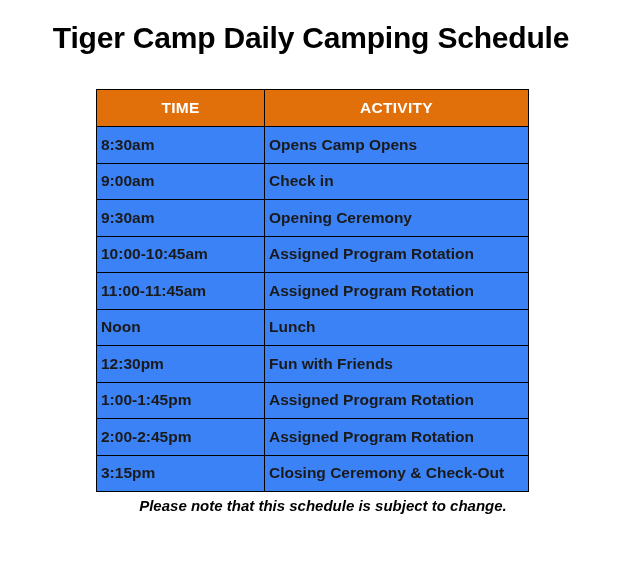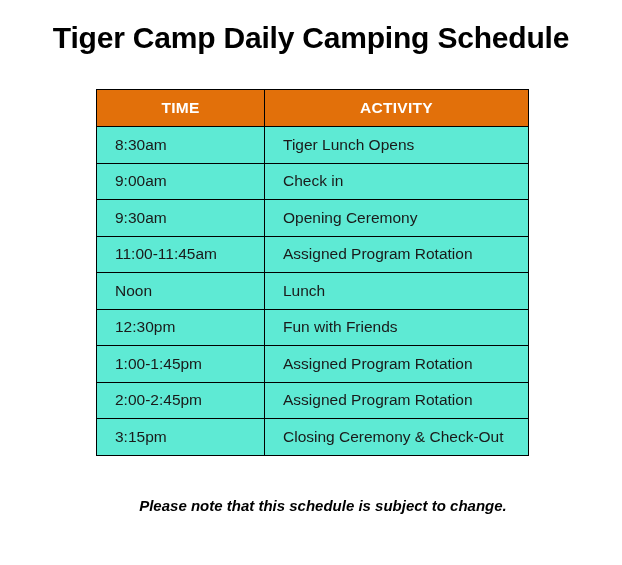--- a/index.html
+++ b/index.html
@@ -41,39 +41,39 @@
     table-layout: fixed;
   }
   .schedule-table col.col-time { width: 168px; }
   .schedule-table col.col-activity { width: 264px; }
 
   .schedule-table th,
   .schedule-table td {
     border: 1.4px solid #000000;
     box-sizing: border-box;
     height: 36.5px;
-    padding: 0 18px;
+    padding: 0 4px;
     vertical-align: middle;
     font-size: 15.5px;
     line-height: 18px;
   }
   .schedule-table th {
     background: #e2700a;
     color: #ffffff;
     font-weight: bold;
     text-align: center;
     font-size: 15.5px;
     letter-spacing: 0.3px;
     height: 37px;
   }
   .schedule-table td {
-    background: #5eead4;
+    background: #3b82f6;
     color: #1a1a1a;
     text-align: left;
-    font-weight: normal;
+    font-weight: bold;
   }
   .footnotes {
     position: absolute;
     left: 12px;
     top: 495px;
     width: 622px;
     text-align: center;
   }
   .footnote-primary {
     font-size: 15px;
@@ -106,29 +106,33 @@
     </colgroup>
     <thead>
       <tr>
         <th>TIME</th>
         <th>ACTIVITY</th>
       </tr>
     </thead>
     <tbody>
       <tr>
         <td>8:30am</td>
-        <td>Tiger Lunch Opens</td>
+        <td>Opens Camp Opens</td>
       </tr>
       <tr>
         <td>9:00am</td>
         <td>Check in</td>
       </tr>
       <tr>
         <td>9:30am</td>
         <td>Opening Ceremony</td>
+      </tr>
+      <tr>
+        <td>10:00-10:45am</td>
+        <td>Assigned Program Rotation</td>
       </tr>
       <tr>
         <td>11:00-11:45am</td>
         <td>Assigned Program Rotation</td>
       </tr>
       <tr>
         <td>Noon</td>
         <td>Lunch</td>
       </tr>
       <tr>

